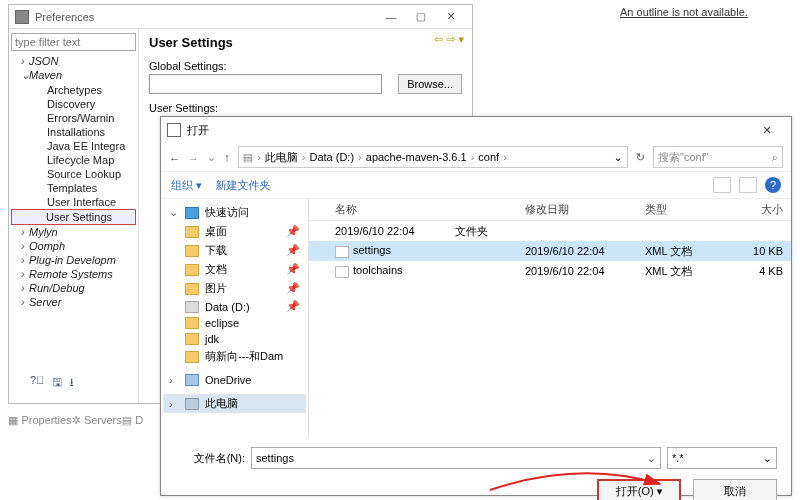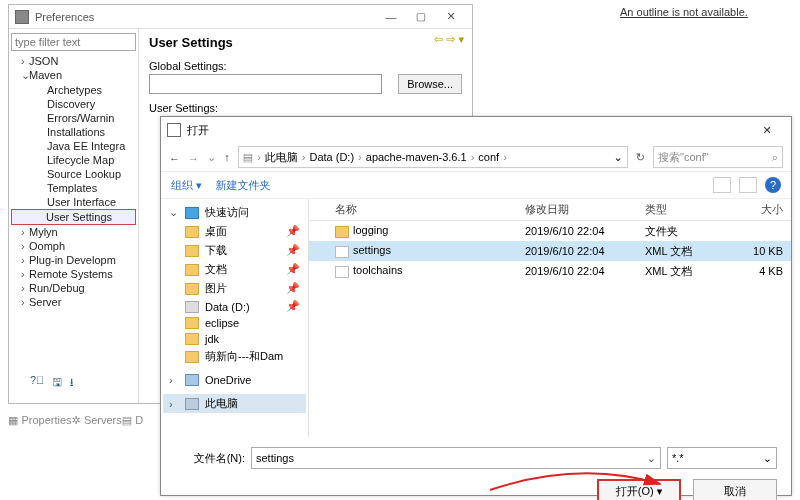--- a/index.html
+++ b/index.html
@@ -8,21 +8,21 @@
 
 .pref-win { position: absolute; left: 8px; top: 4px; width: 465px; height: 400px; border: 1px solid #bbb; background: #fff; }
 .pref-title { height: 24px; display: flex; align-items: center; padding: 0 6px; background: #fff; border-bottom: 1px solid #ddd; }
 .pref-title .icon { width: 14px; height: 14px; border: 1px solid #666; background: #888; margin-right: 6px; }
 .pref-title .txt { flex: 1; color: #555; }
 .pref-title .wbtn { width: 30px; text-align: center; color: #555; cursor: default; }
 .pref-body { display: flex; height: calc(100% - 24px); }
 .pref-tree { width: 130px; border-right: 1px solid #ddd; padding: 4px 2px; overflow: hidden; }
 .pref-filter { width: 100%; height: 18px; border: 1px solid #aaa; padding: 0 3px; color: #888; margin-bottom: 3px; }
 .tree-item { padding: 1px 2px; white-space: nowrap; overflow: hidden; color: #222; cursor: default; }
-.tree-item.lvl1 { padding-left: 10px; }
+.tree-item.lvl1 { padding-left: 10px; font-style: italic; }
 .tree-item.lvl2 { padding-left: 28px; }
 .tree-item .arrow { display: inline-block; width: 8px; color: #555; }
 .tree-item.selected { border: 1px solid #c44; padding-left: 26px; background: #eef; }
 .pref-main { flex: 1; padding: 6px 10px; position: relative; }
 .pref-nav { position: absolute; top: 4px; right: 8px; color: #b90; display: flex; gap: 3px; }
 .pref-nav span { cursor: default; }
 .pref-h { font-weight: bold; font-size: 13px; margin-bottom: 10px; }
 .pref-label { margin-top: 8px; }
 .pref-row { display: flex; gap: 16px; margin-top: 2px; }
 .pref-input { flex: 1; height: 20px; border: 1px solid #999; }
@@ -267,21 +267,20 @@
       </div>
     <div class="fdlg-list">
       <div class="flist-head">
         <div class="col-name">名称</div>
         <div class="col-date">修改日期</div>
         <div class="col-type">类型</div>
         <div class="col-size">大小</div>
       </div>
       <div id="flist">
           <div class="flist-row">
-            <div class="col-name"><span class="fico "></span>logging</div>
             <div class="col-date">2019/6/10 22:04</div>
             <div class="col-type">文件夹</div>
             <div class="col-size"></div>
           </div>
           <div class="flist-row selected">
             <div class="col-name"><span class="fico doc"></span>settings</div>
             <div class="col-date">2019/6/10 22:04</div>
             <div class="col-type">XML 文档</div>
             <div class="col-size">10 KB</div>
           </div>

